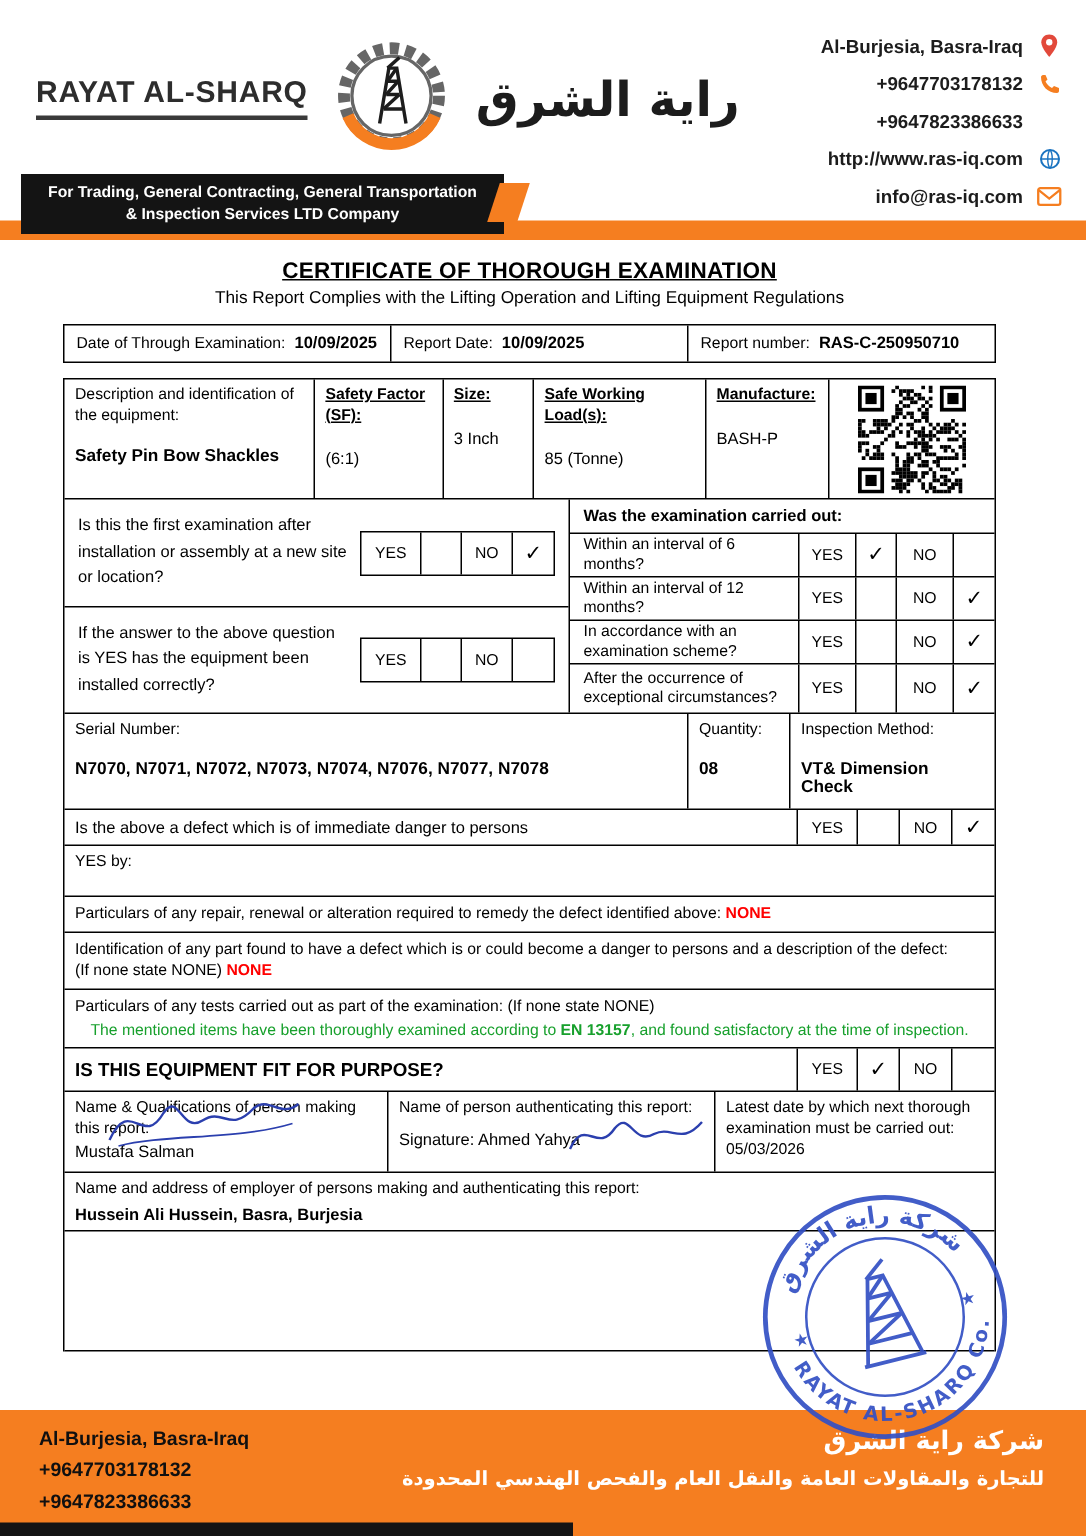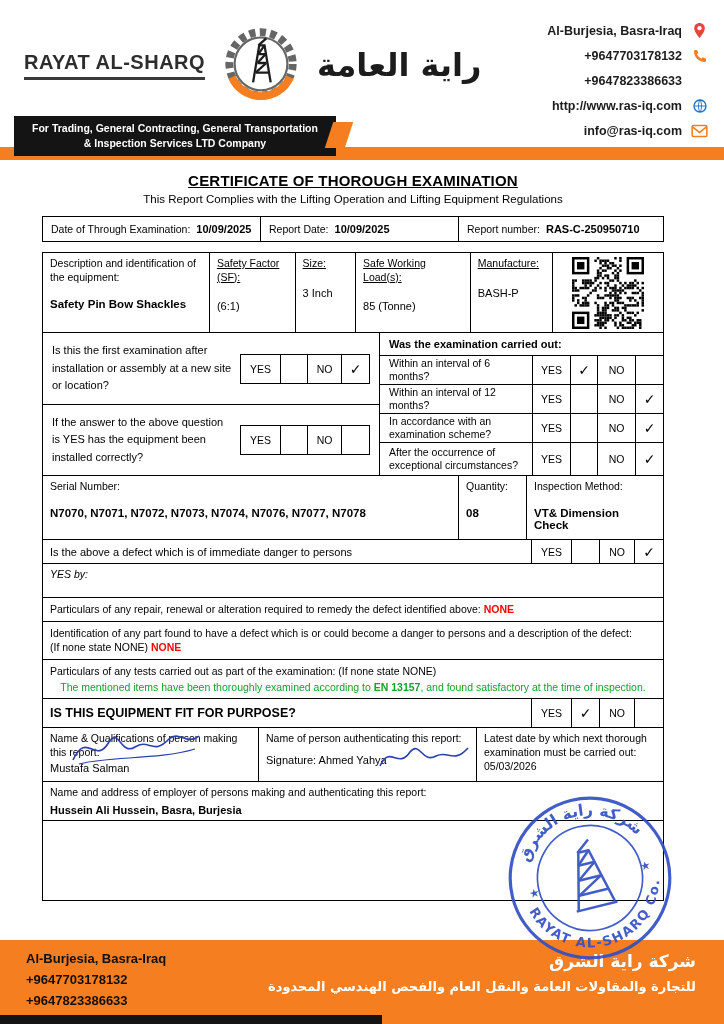--- a/index.html
+++ b/index.html
@@ -31,21 +31,21 @@
   .meta-cell .val { font-weight:bold; font-size:11px; }
   .mw1 { width:218px;text-align:right; } .mw2 { width:198px; } .mw3 { flex:1; }
 
   
   .tbl { border:1px solid #000; border-bottom:none; margin-top:10px; }
   .trow { display:flex; border-bottom:1px solid #000; }
   .tcell { border-right:1px solid #000; padding:4px 7px; font-size:10.5px; }
   .tcell:last-child { border-right:none; }
   .lbl { font-size:10.5px; line-height:1.3; }
   .val-b { font-weight:bold; font-size:11.5px; }
-  .hd-u { font-weight:normal; text-decoration:underline; }
+  .hd-u { font-weight:bold; text-decoration:underline; }
   .red { color:#f00; font-weight:bold; }
   .green { color:#17a02c; }
 
   
   .r1 { min-height:47px; } .r1 .val-b { margin-top:6px; }
   .r2 { min-height:80px; }
   .c-desc { width:172px; } .c-sf { width:88px; } .c-size { width:62px; } .c-swl { width:118px; } .c-man { width:85px; } .c-qr { width:113px; display:flex; align-items:center; justify-content:center; padding:3px; }
   .r2 .v2 { margin-top:16px; font-size:11px; }
   .c-desc .val-b { margin-top:14px; }
 
@@ -77,21 +77,21 @@
   .r5 { min-height:24px; } .r10 { min-height:29px; }
   .dg-text { flex:1; display:flex; align-items:center; font-size:11px; }
   .fit-text { flex:1; display:flex; align-items:center; font-size:12.5px; font-weight:bold; }
   .cl-l { width:40px; display:flex; align-items:center; justify-content:center; border-right:1px solid #000; font-size:10.5px; padding:0; }
   .cl-m { width:28px; display:flex; align-items:center; justify-content:center; border-right:1px solid #000; font-size:14px; font-weight:bold; padding:0; font-family:"DejaVu Sans",sans-serif; }
   .cl-n { width:35px; display:flex; align-items:center; justify-content:center; border-right:1px solid #000; font-size:10.5px; padding:0; }
   .cl-m.end { border-right:none; }
 
   .r6 { min-height:34px; }
   .r6 .left { flex:1; line-height:1.45; }
-  .r6 .right { width:205px;font-style:italic; }
+  .r6 .right { width:205px; }
   .r7 { min-height:19px; } .r7 .tcell, .r8 .tcell, .r9 .tcell { width:100%; line-height:1.4; }
   .r8 { min-height:31px; }
   .r9 { min-height:26px; }
   .r9 .green-line { text-align:center; font-size:10.5px; margin-top:1px; }
 
   .r11 { min-height:54px; }
   .sig-cell1 { width:216px; position:relative; }
   .sig-cell2 { width:218px; position:relative; }
   .sig-cell3 { flex:1; }
   .sig-cell1 .name { font-size:11px; margin-top:2px; }
@@ -129,21 +129,21 @@
           <circle cx="50" cy="47" r="30" fill="#fff" stroke="#666" stroke-width="2.5"></circle>
           <path d="M 17,62 A 36,36 0 0 0 83,62" fill="none" stroke="#F57E20" stroke-width="9"></path>
           <g stroke="#1d1d1d" stroke-width="2.6" fill="none">
             <path d="M41,68 L48,26 L54,26 L61,68"></path>
             <path d="M44,57 L58,57 M46,46 L56,46 M47,36 L55,36"></path>
             <path d="M44,57 L56,46 M46,46 L55,36 M47,36 L54,26"></path>
             <path d="M47,26 L56,18"></path>
           </g>
         </svg>
       </span>
-      <span class="brand-ar" dir="rtl">راية العامة</span>
+      <span class="brand-ar" dir="rtl">راية الشرق</span>
     </div>
 
     <div class="tagline-banner">
       <div>For Trading, General Contracting, General Transportation</div>
       <div>&amp; Inspection Services LTD Company</div>
     </div>
 
     <div class="contact">
       <div class="c-row">
         <span>Al-Burjesia, Basra-Iraq</span>

